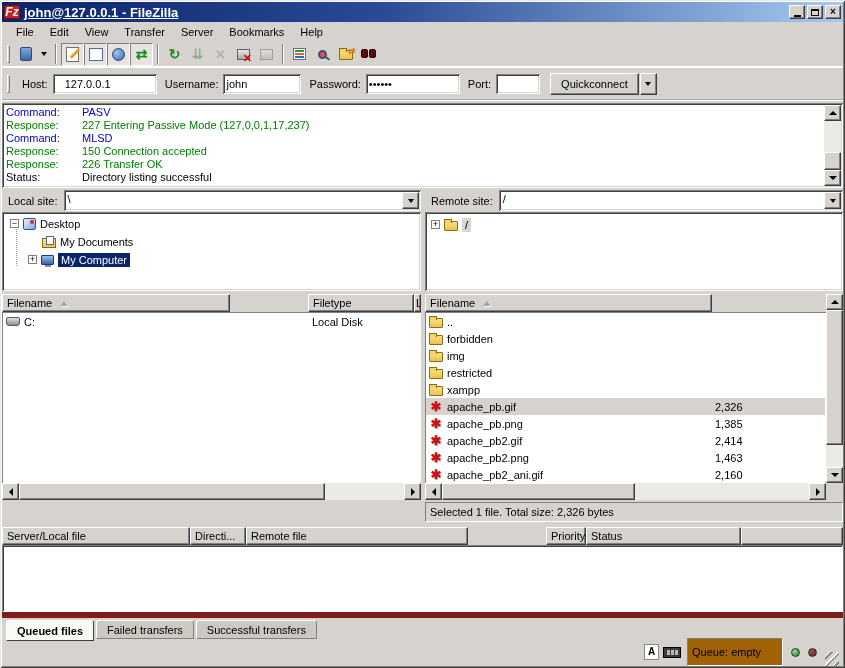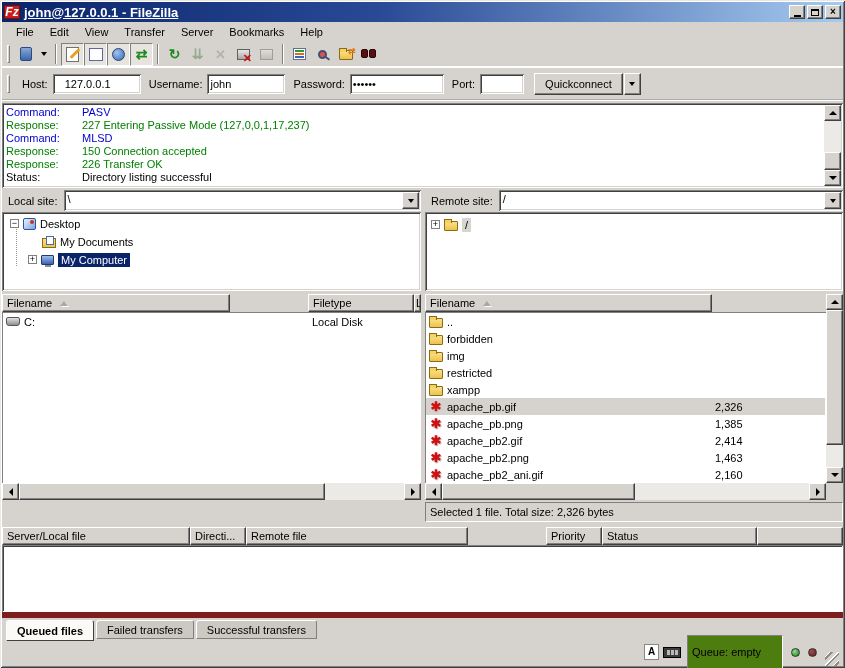--- a/index.html
+++ b/index.html
@@ -140,22 +140,22 @@
     border-top:6px solid #7f1d1d; }
   .tab { height:19px; padding:0 10px; display:flex; align-items:center; background:#ccc9c2;
     border:1px solid; border-color:#fff #808080 #808080 #fff; border-radius:3px 3px 0 0; }
   .tab.active { background:#fbfaf7; font-weight:bold; height:21px; border-color:#fff #404040 #404040 #fff; }
 
   
   .statusbar { position:absolute; left:2px; top:638px; width:841px; height:28px; display:flex; align-items:center; justify-content:flex-end; padding:0 4px; }
   .ascii-ico { width:15px; height:16px; background:#fff; border:1px solid #888; font-size:10px; font-weight:bold; text-align:center; line-height:14px; }
   .badge-ico { width:18px; height:11px; background:#3c3c3c; border:1px solid #000; margin-left:4px; display:flex; gap:1px; align-items:center; justify-content:center; }
   .badge-ico i { display:block; width:3px; height:5px; background:#b8b8b8; }
-  .queuebox { width:96px; height:34px; margin-left:6px; display:flex; align-items:center; padding-left:4px;
-    border:1px solid; border-color:#808080 #fff #fff #808080; background:#4d7c0f; }
+  .queuebox { width:96px; height:28px; margin-left:6px; display:flex; align-items:center; padding-left:4px;
+    border:1px solid; border-color:#808080 #fff #fff #808080; background:#a16207; }
   .led { width:9px; height:9px; border-radius:50%; margin-left:8px; border:1px solid #333; }
   .led.green { background:radial-gradient(circle at 35% 35%, #8ae08a, #1a7a1a); }
   .led.red { background:radial-gradient(circle at 35% 35%, #a05050, #5a1a1a); }
   .gripper { width:14px; height:14px; margin-left:8px; align-self:flex-end;
     background:repeating-linear-gradient(135deg, transparent 0 3px, #fff 3px 4px, #908c85 4px 6px); }
 </style>
 </head>
 <body>
 
 <div id="screen">
@@ -245,21 +245,21 @@
         <span class="binoc">
           <i></i>
           <i></i>
         </span>
       </span>
   </div>
 
   <div class="abs quickbar">
     <span class="grip"></span>
     <span class="qc-label">Host:</span>
-    <input class="qc-input" style="width: 88px; padding-left: 12px;" value="127.0.0.1">
+    <input class="qc-input" style="width: 104px; padding-left: 12px;" value="127.0.0.1">
     <span class="qc-label">Username:</span>
     <input class="qc-input" style="width: 78px;" value="john">
     <span class="qc-label">Password:</span>
     <input class="qc-input" style="width: 94px;" value="••••••">
     <span class="qc-label">Port:</span>
     <input class="qc-input" style="width: 44px;" value="">
     <span class="qc-btn raised" style="margin-left:10px">Quickconnect</span>
     <span class="qc-drop raised">
         <span class="ddarrow"></span>
       </span>
@@ -477,21 +477,21 @@
       </span>
     <span class="hcell" style="width:56px">
         <span>Directi...</span>
       </span>
     <span class="hcell" style="width:222px">
         <span>Remote file</span>
       </span>
     <span class="hcell r" style="width:78px">
         <span>Size</span>
       </span>
-    <span class="hcell" style="width:56px">
+    <span class="hcell" style="width:40px">
         <span>Priority</span>
       </span>
     <span class="hcell" style="width:155px">
         <span>Status</span>
       </span>
     <span class="hcell" style="flex:1"></span>
   </div>
   <div class="queue-body"></div>
 
   <div class="tabbar">

